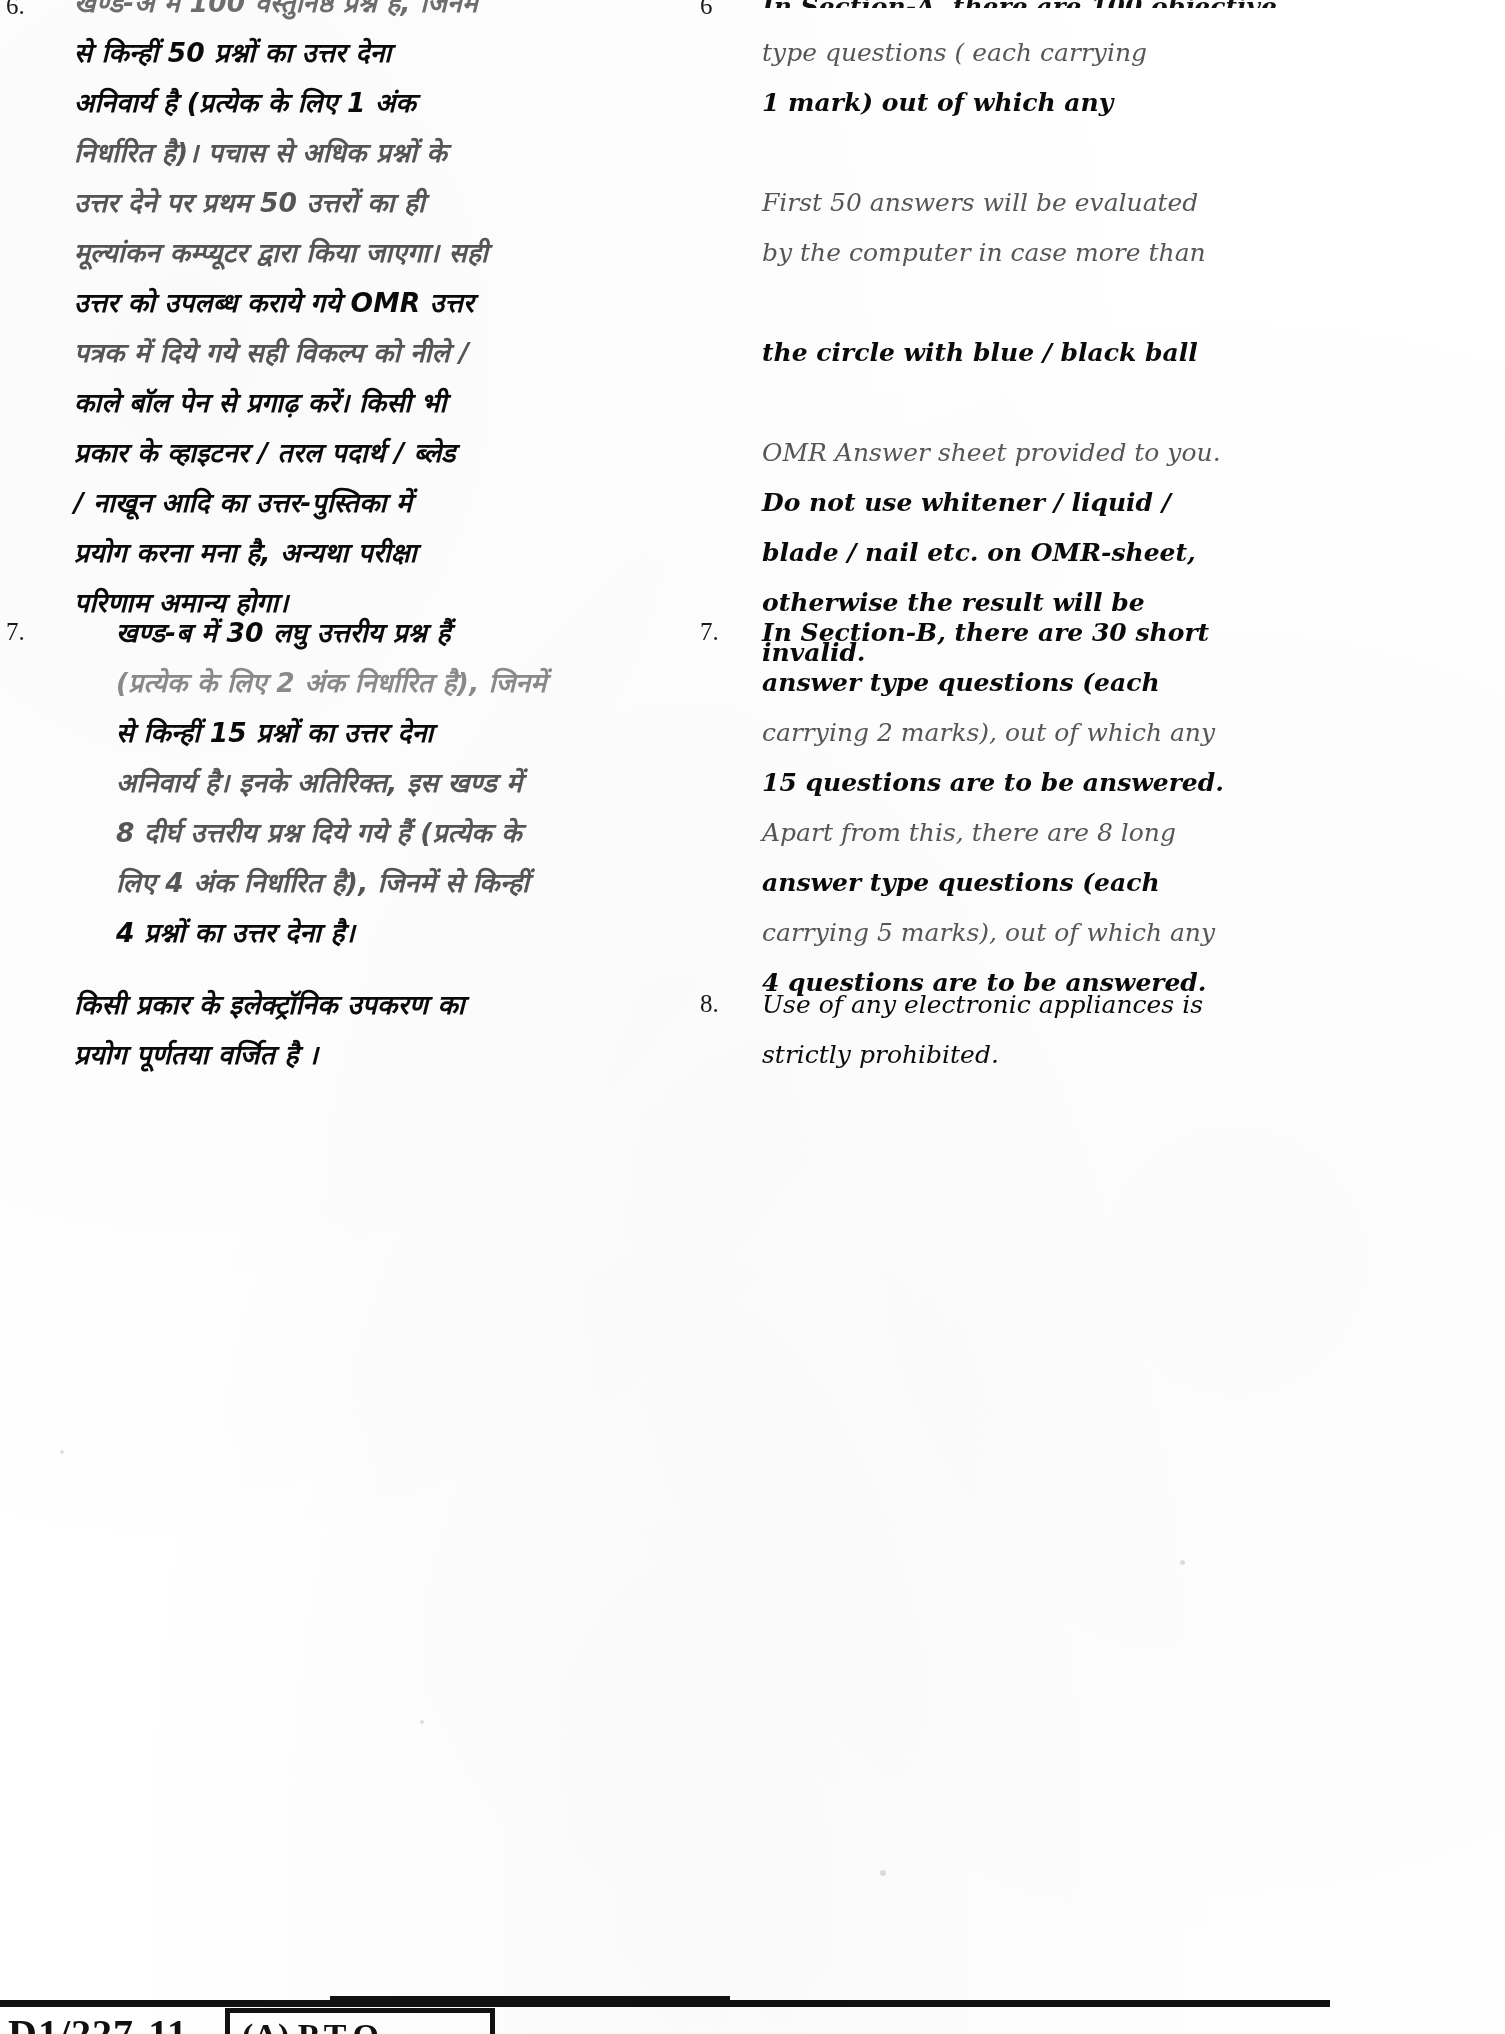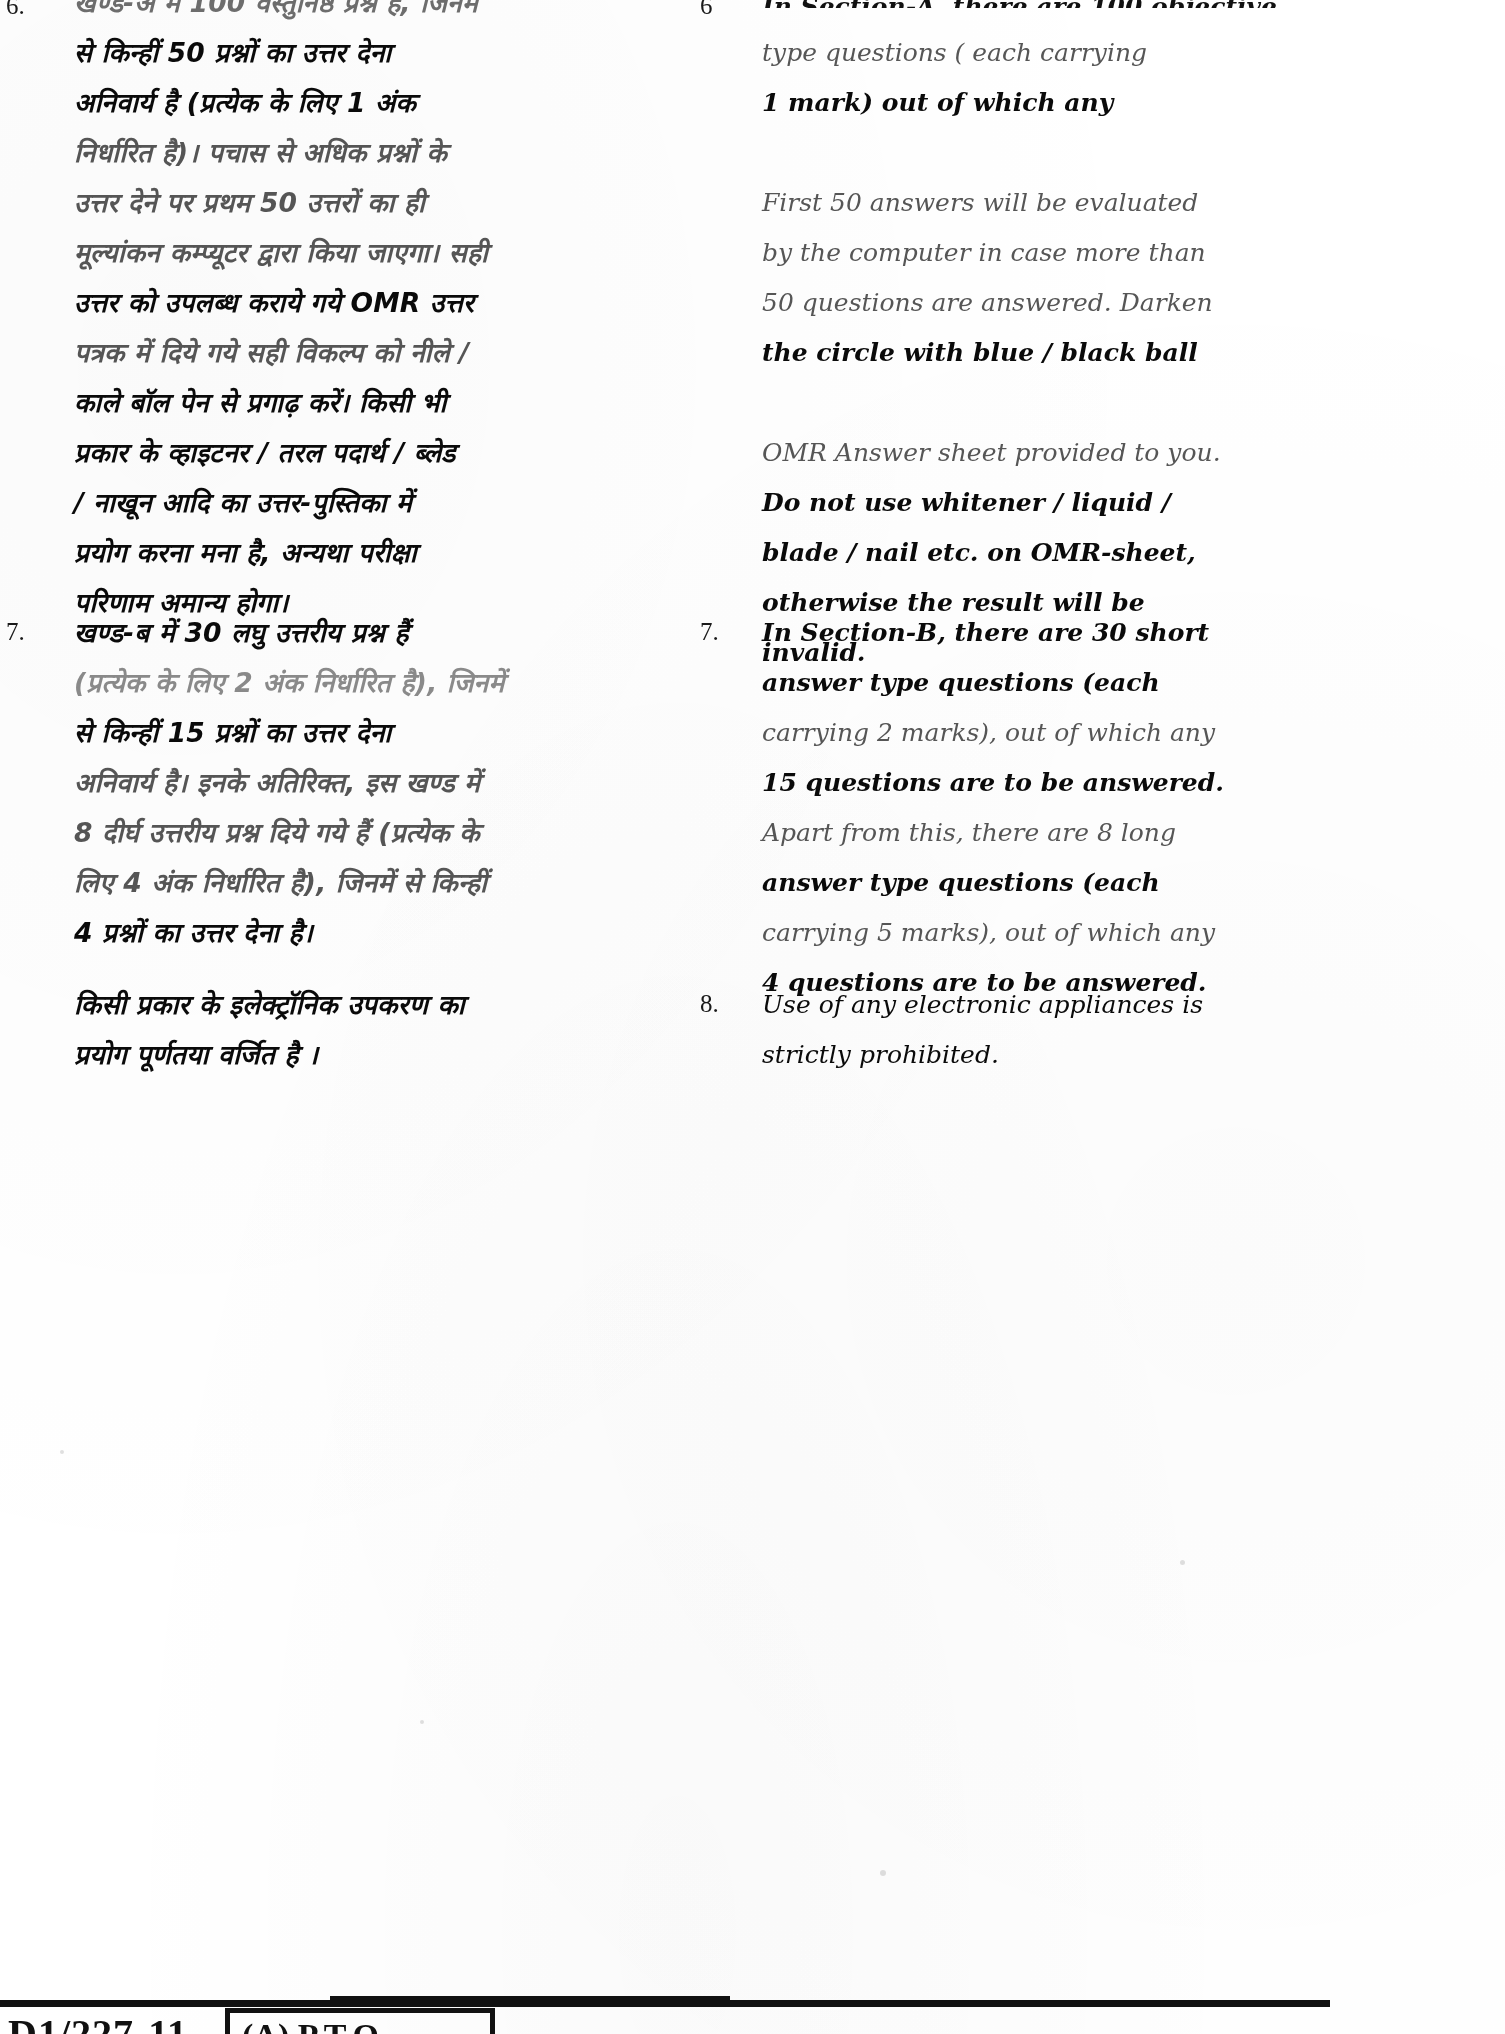--- a/index.html
+++ b/index.html
@@ -215,41 +215,41 @@
     </div>
 
     <div class="col-en">
       <div class="num num-en" style="top:-8px;">6</div>
       <div class="body-en" style="top:28px;">
         <span class="faint">type questions ( each carrying</span><br>
         <b>1 mark) out of which any</b><br>
         <br>
         <span class="faint">First 50 answers will be evaluated</span><br>
         <span class="faint">by the computer in case more than</span><br>
-        <span class="faint">50 questions are answered. Darken</span><br>
+        <br>
         <b>the circle with blue / black ball</b><br>
         <br>
         <span class="faint">OMR Answer sheet provided to you.</span><br>
         <b>Do not use whitener / liquid /</b><br>
         <b>blade / nail etc. on OMR-sheet,</b><br>
         <b>otherwise the result will be</b><br>
         <b>invalid.</b>
       </div>
     </div>
   </div>
 
   <div class="clip-top">
     <div class="inner">In Section-A, there are 100 objective</div>
   </div>
 
   <div class="instr-row" style="position:absolute; top:610px; height:350px;">
 
     <div class="col-hi">
       <div class="num num-hi" style="top:8px;">7.</div>
-      <div class="body-hi" style="top:-2px;">
+      <div class="body-hi" style="top:-2px;margin-left:42px;">
         <span>खण्ड-ब में 30 लघु उत्तरीय प्रश्न हैं</span><br>
         <span class="verydim">(प्रत्येक के लिए 2 अंक निर्धारित है), जिनमें</span><br>
         <span>से किन्हीं 15 प्रश्नों का उत्तर देना</span><br>
         <span class="faint">अनिवार्य है। इनके अतिरिक्त, इस खण्ड में</span><br>
         <span class="faint">8 दीर्घ उत्तरीय प्रश्न दिये गये हैं (प्रत्येक के</span><br>
         <span class="faint">लिए 4 अंक निर्धारित है), जिनमें से किन्हीं</span><br>
         <span>4 प्रश्नों का उत्तर देना है।</span>
       </div>
     </div>
 

